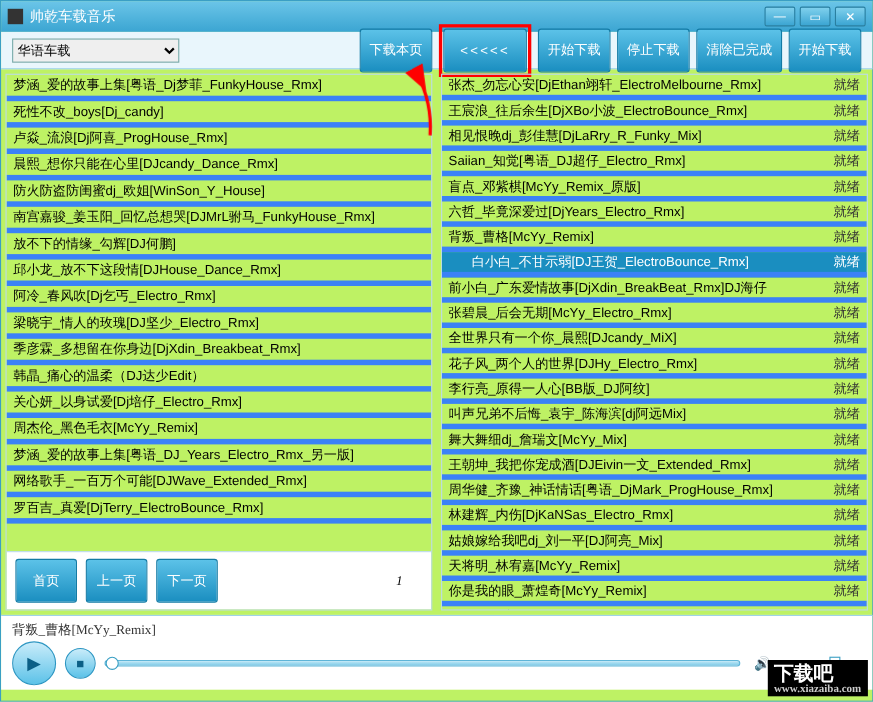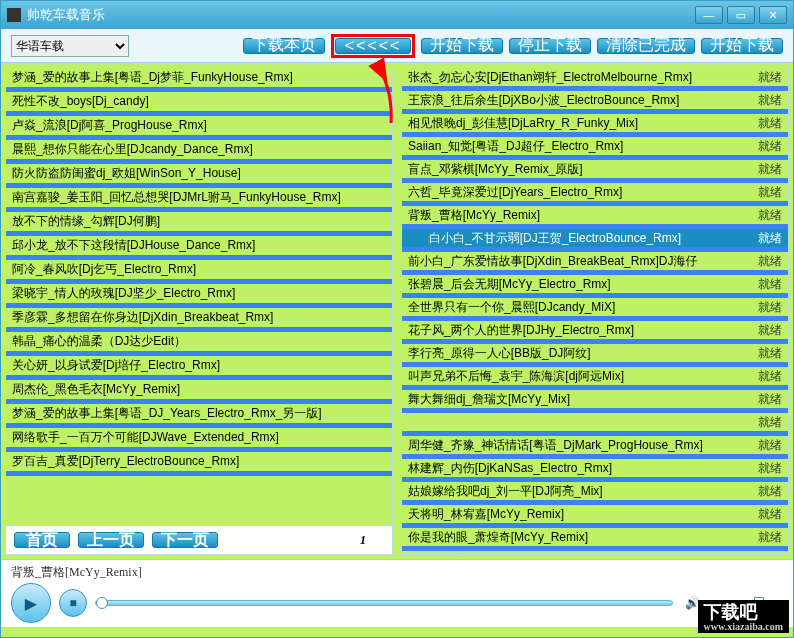--- a/index.html
+++ b/index.html
@@ -4,39 +4,39 @@
 <style>
   * { box-sizing: border-box; margin: 0; padding: 0; }
   body { font-family: "Microsoft YaHei", SimSun, sans-serif; font-size: 12px; background: #fff; }
   .window { width: 794px; height: 638px; border: 1px solid #3a9fc4; background: #bef264; position: relative; }
   .titlebar { height: 28px; background: linear-gradient(#6bc5e8, #3ba5d2); display: flex; align-items: center; padding: 0 6px; color: #fff; font-size: 13px; }
   .titlebar .icon-app { width: 14px; height: 14px; background: #333; margin-right: 6px; }
   .titlebar .title { flex: 1; }
   .titlebar .winbtns { display: flex; gap: 4px; }
   .titlebar .wbtn { width: 28px; height: 18px; background: linear-gradient(#7fd0ed,#3ba5d2); border: 1px solid #2a7fa0; border-radius: 2px; display: flex; align-items: center; justify-content: center; color: #fff; font-size: 11px; cursor: pointer; }
   .toolbar { height: 34px; background: #e9f6fc; border-bottom: 1px solid #9fd3e6; display: flex; align-items: center; padding: 0 10px; gap: 6px; }
-  .toolbar select { width: 118px; height: 22px; font-size: 12px; border: 1px solid #7aa; }
+  .toolbar select { width: 152px; height: 22px; font-size: 12px; border: 1px solid #7aa; }
   .toolbar .spacer { flex: 1; }
-  .btn { min-width: 66px; height: 16px; background: linear-gradient(#5cc2e8,#1a8ec0); color: #fff; border: 1px solid #137ba5; border-radius: 3px; font-size: 16px; display: inline-flex; align-items: center; justify-content: center; cursor: pointer; padding: 0 8px; }
+  .btn { min-width: 66px; height: 40px; background: linear-gradient(#5cc2e8,#1a8ec0); color: #fff; border: 1px solid #137ba5; border-radius: 3px; font-size: 12px; display: inline-flex; align-items: center; justify-content: center; cursor: pointer; padding: 0 8px; }
   .btn-arrows { width: 76px; letter-spacing: 2px; }
   .red-hl { border: 3px solid #f00; padding: 1px; }
   .main { display: flex; height: 496px; }
   .panel { flex: 1; position: relative; border: 1px solid #bcdbe8; margin: 4px; overflow: hidden; }
   .panel-list { overflow-y: scroll; height: 100%; }
   .panel-list::-webkit-scrollbar { width: 16px; }
   .panel-list::-webkit-scrollbar-thumb { background: linear-gradient(#8fd5ef,#4ab0d8); border: 1px solid #3a9fc4; border-radius: 2px; }
   .panel-list::-webkit-scrollbar-track { background: #e8f4fa; }
   .row { height: 23px; display: flex; align-items: center; padding: 0 6px; border-bottom: 5px solid #3b82f6; white-space: nowrap; overflow: hidden; text-overflow: ellipsis; }
   .row.selected { background: #1a8ec0; color: #fff; padding-left: 27px; }
   .row .status { margin-left: auto; padding-left: 8px; color: #333; }
   .row.selected .status { color: #fff; }
   .left-bottom { position: absolute; bottom: 0; left: 0; right: 0; background: #fff; border-top: 1px solid #bcdbe8; padding: 6px 8px; }
   .left-list-area { height: calc(100% - 42px); overflow-y: auto; }
   .left-list-area .row { height: 24px; }
-  .nav-row { display: flex; align-items: center; gap: 8px; font-weight: bold; }
+  .nav-row { display: flex; align-items: center; gap: 8px; }
   .nav-row .page { margin-left: auto; margin-right: 18px; font-family: serif; font-style: italic; }
   .player { height: 68px; border-top: 1px solid #9fd3e6; background: #fff; padding: 4px 10px; }
   .now-playing { font-size: 12px; color: #333; font-family: SimSun; margin-bottom: 2px; }
   .controls { display: flex; align-items: center; gap: 8px; }
   .pbtn { width: 28px; height: 28px; border-radius: 50%; border: 1px solid #2d96c2; background: linear-gradient(#c9ecfa,#5cc2e8); display: flex; align-items: center; justify-content: center; color: #0b5f86; cursor: pointer; }
   .pbtn.big { width: 40px; height: 40px; font-size: 16px; }
   .seek { flex: 1; height: 6px; background: linear-gradient(#bfe7f6,#7fcbe8); border: 1px solid #5fb5d8; border-radius: 3px; position: relative; }
   .seek .thumb { position: absolute; left: 0; top: -4px; width: 12px; height: 12px; border-radius: 50%; background: #fff; border: 1px solid #3a9fc4; }
   .vol { width: 70px; height: 6px; background: linear-gradient(#bfe7f6,#7fcbe8); border: 1px solid #5fb5d8; border-radius: 3px; position: relative; }
   .vol .thumb { position: absolute; left: 40px; top: -4px; width: 10px; height: 12px; background: #fff; border: 1px solid #3a9fc4; }
@@ -161,20 +161,21 @@
           </div>
           <div class="row">
             <span>叫声兄弟不后悔_袁宇_陈海滨[dj阿远Mix]</span>
             <span class="status">就绪</span>
           </div>
           <div class="row">
             <span>舞大舞细dj_詹瑞文[McYy_Mix]</span>
             <span class="status">就绪</span>
           </div>
           <div class="row">
+            <span>王朝坤_我把你宠成酒[DJEivin一文_Extended_Rmx]</span>
             <span class="status">就绪</span>
           </div>
           <div class="row">
             <span>周华健_齐豫_神话情话[粤语_DjMark_ProgHouse_Rmx]</span>
             <span class="status">就绪</span>
           </div>
           <div class="row">
             <span>林建辉_内伤[DjKaNSas_Electro_Rmx]</span>
             <span class="status">就绪</span>
           </div>

